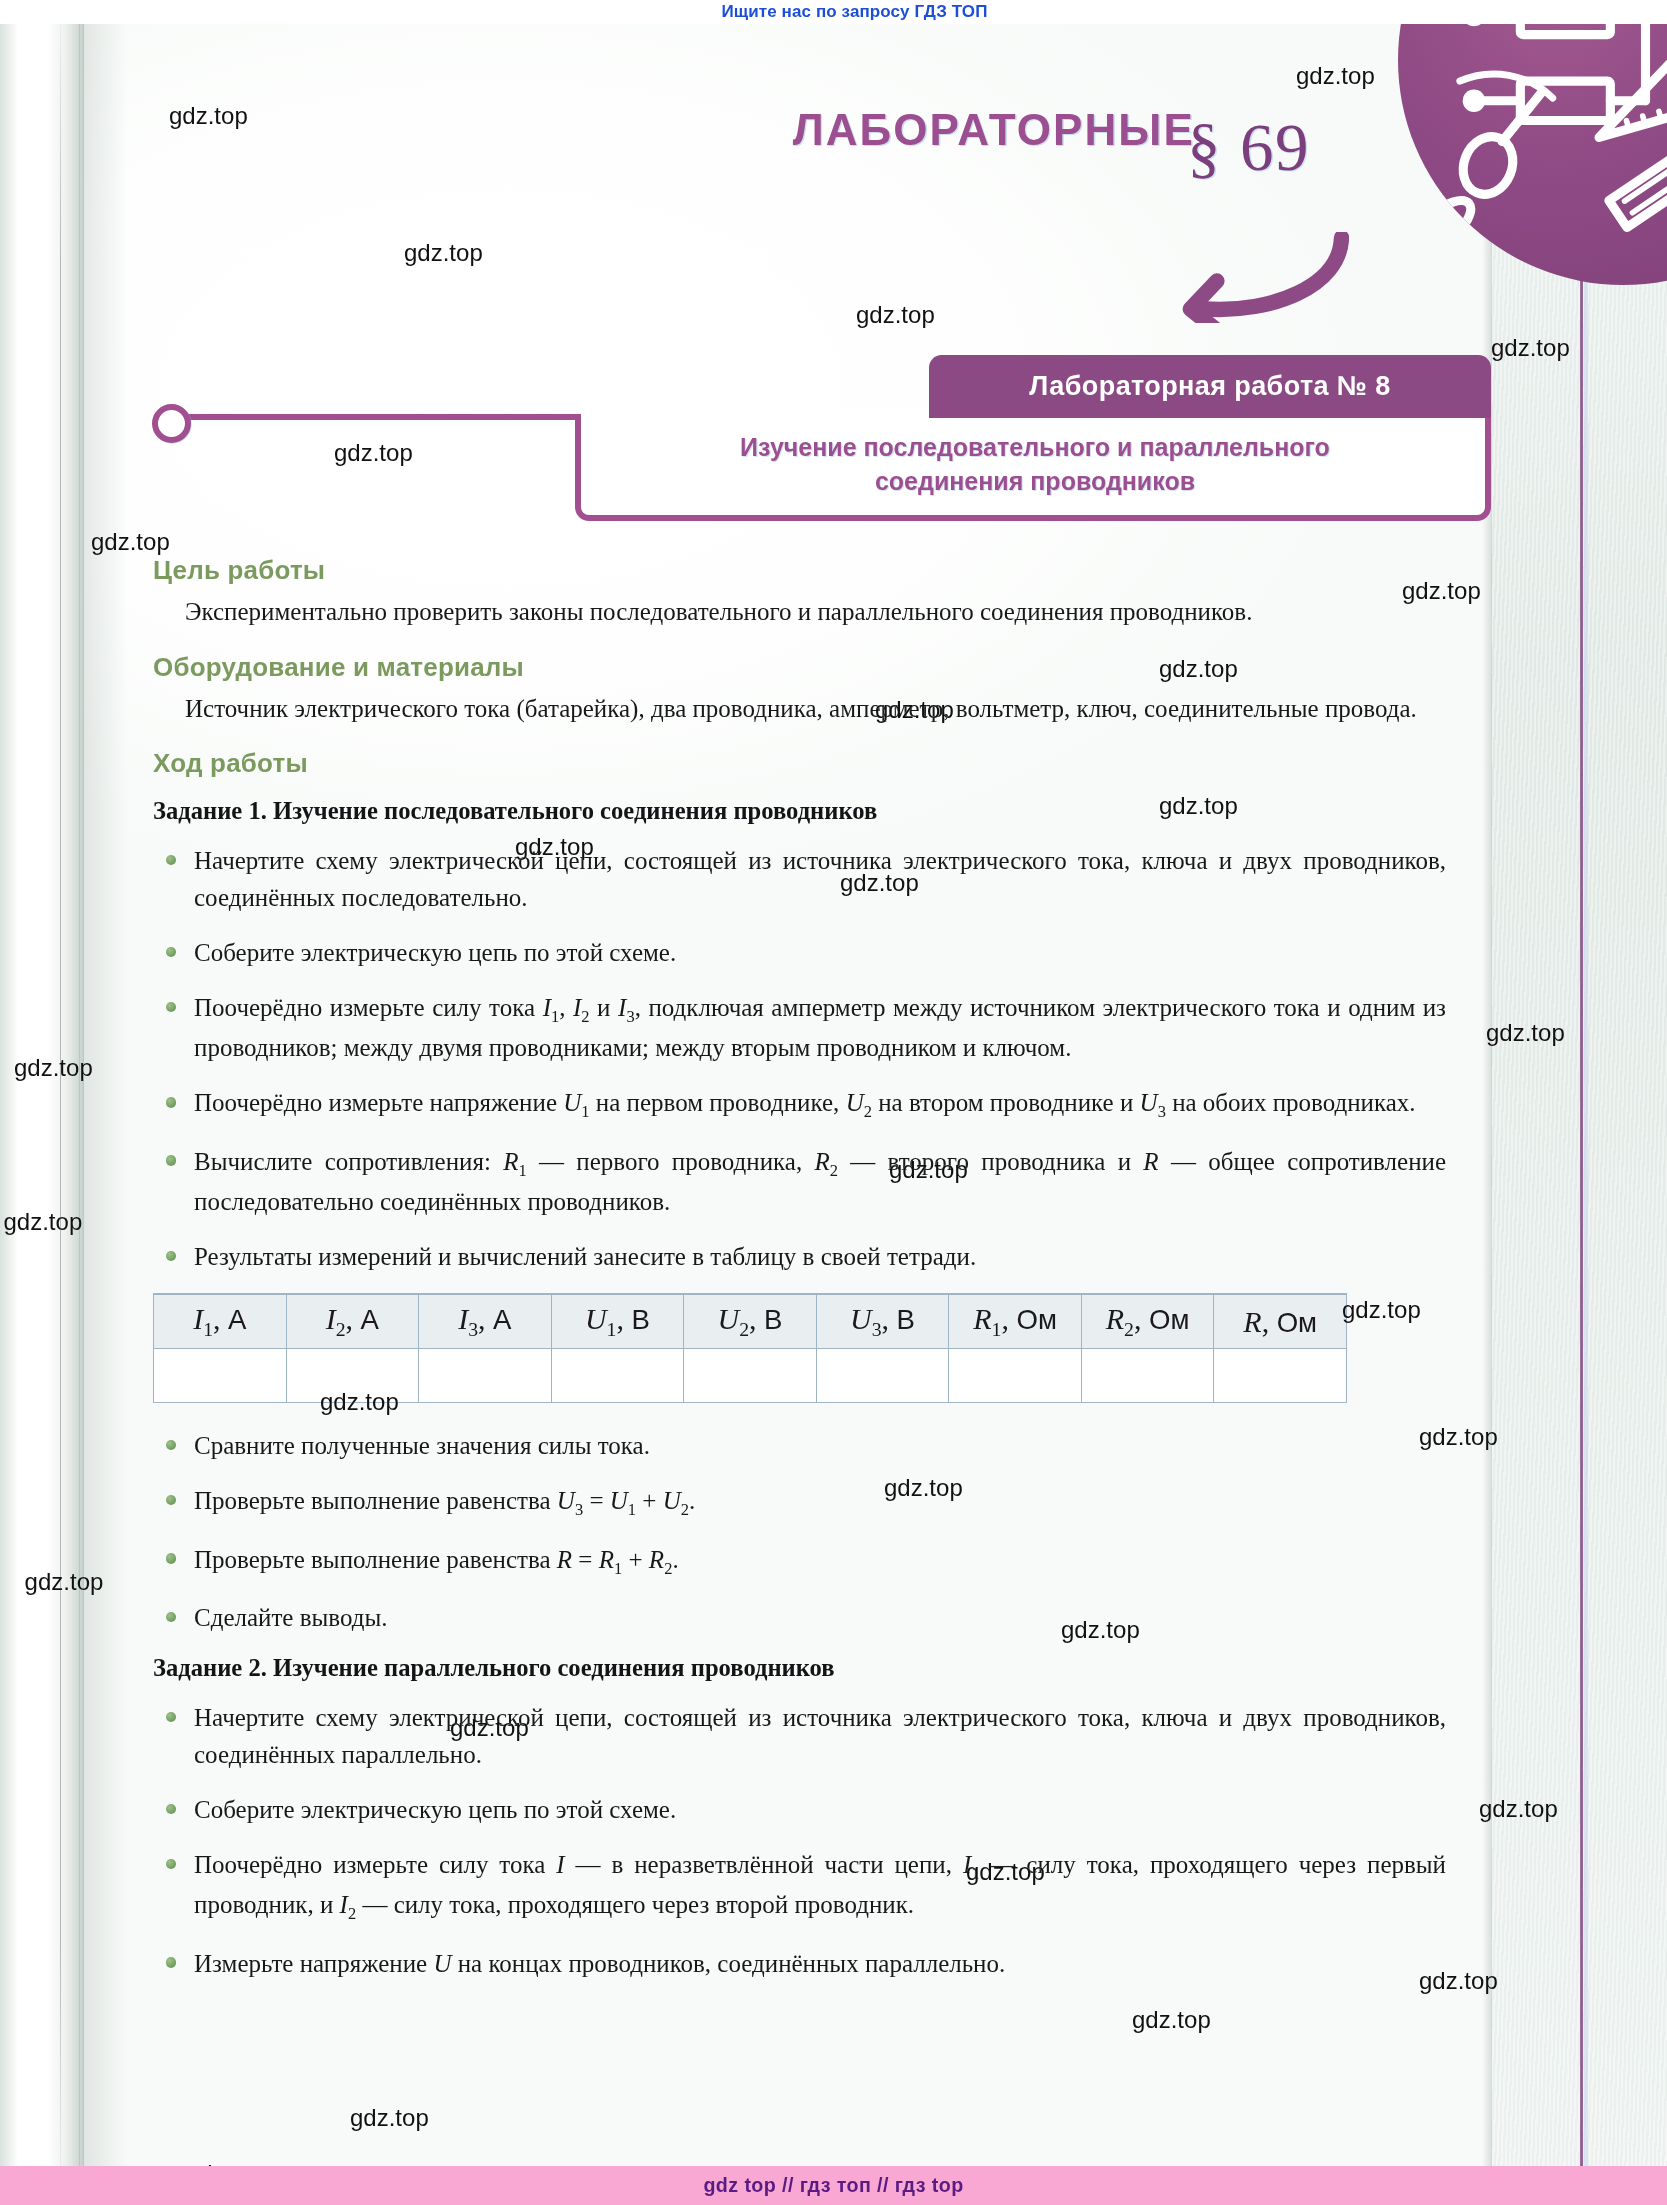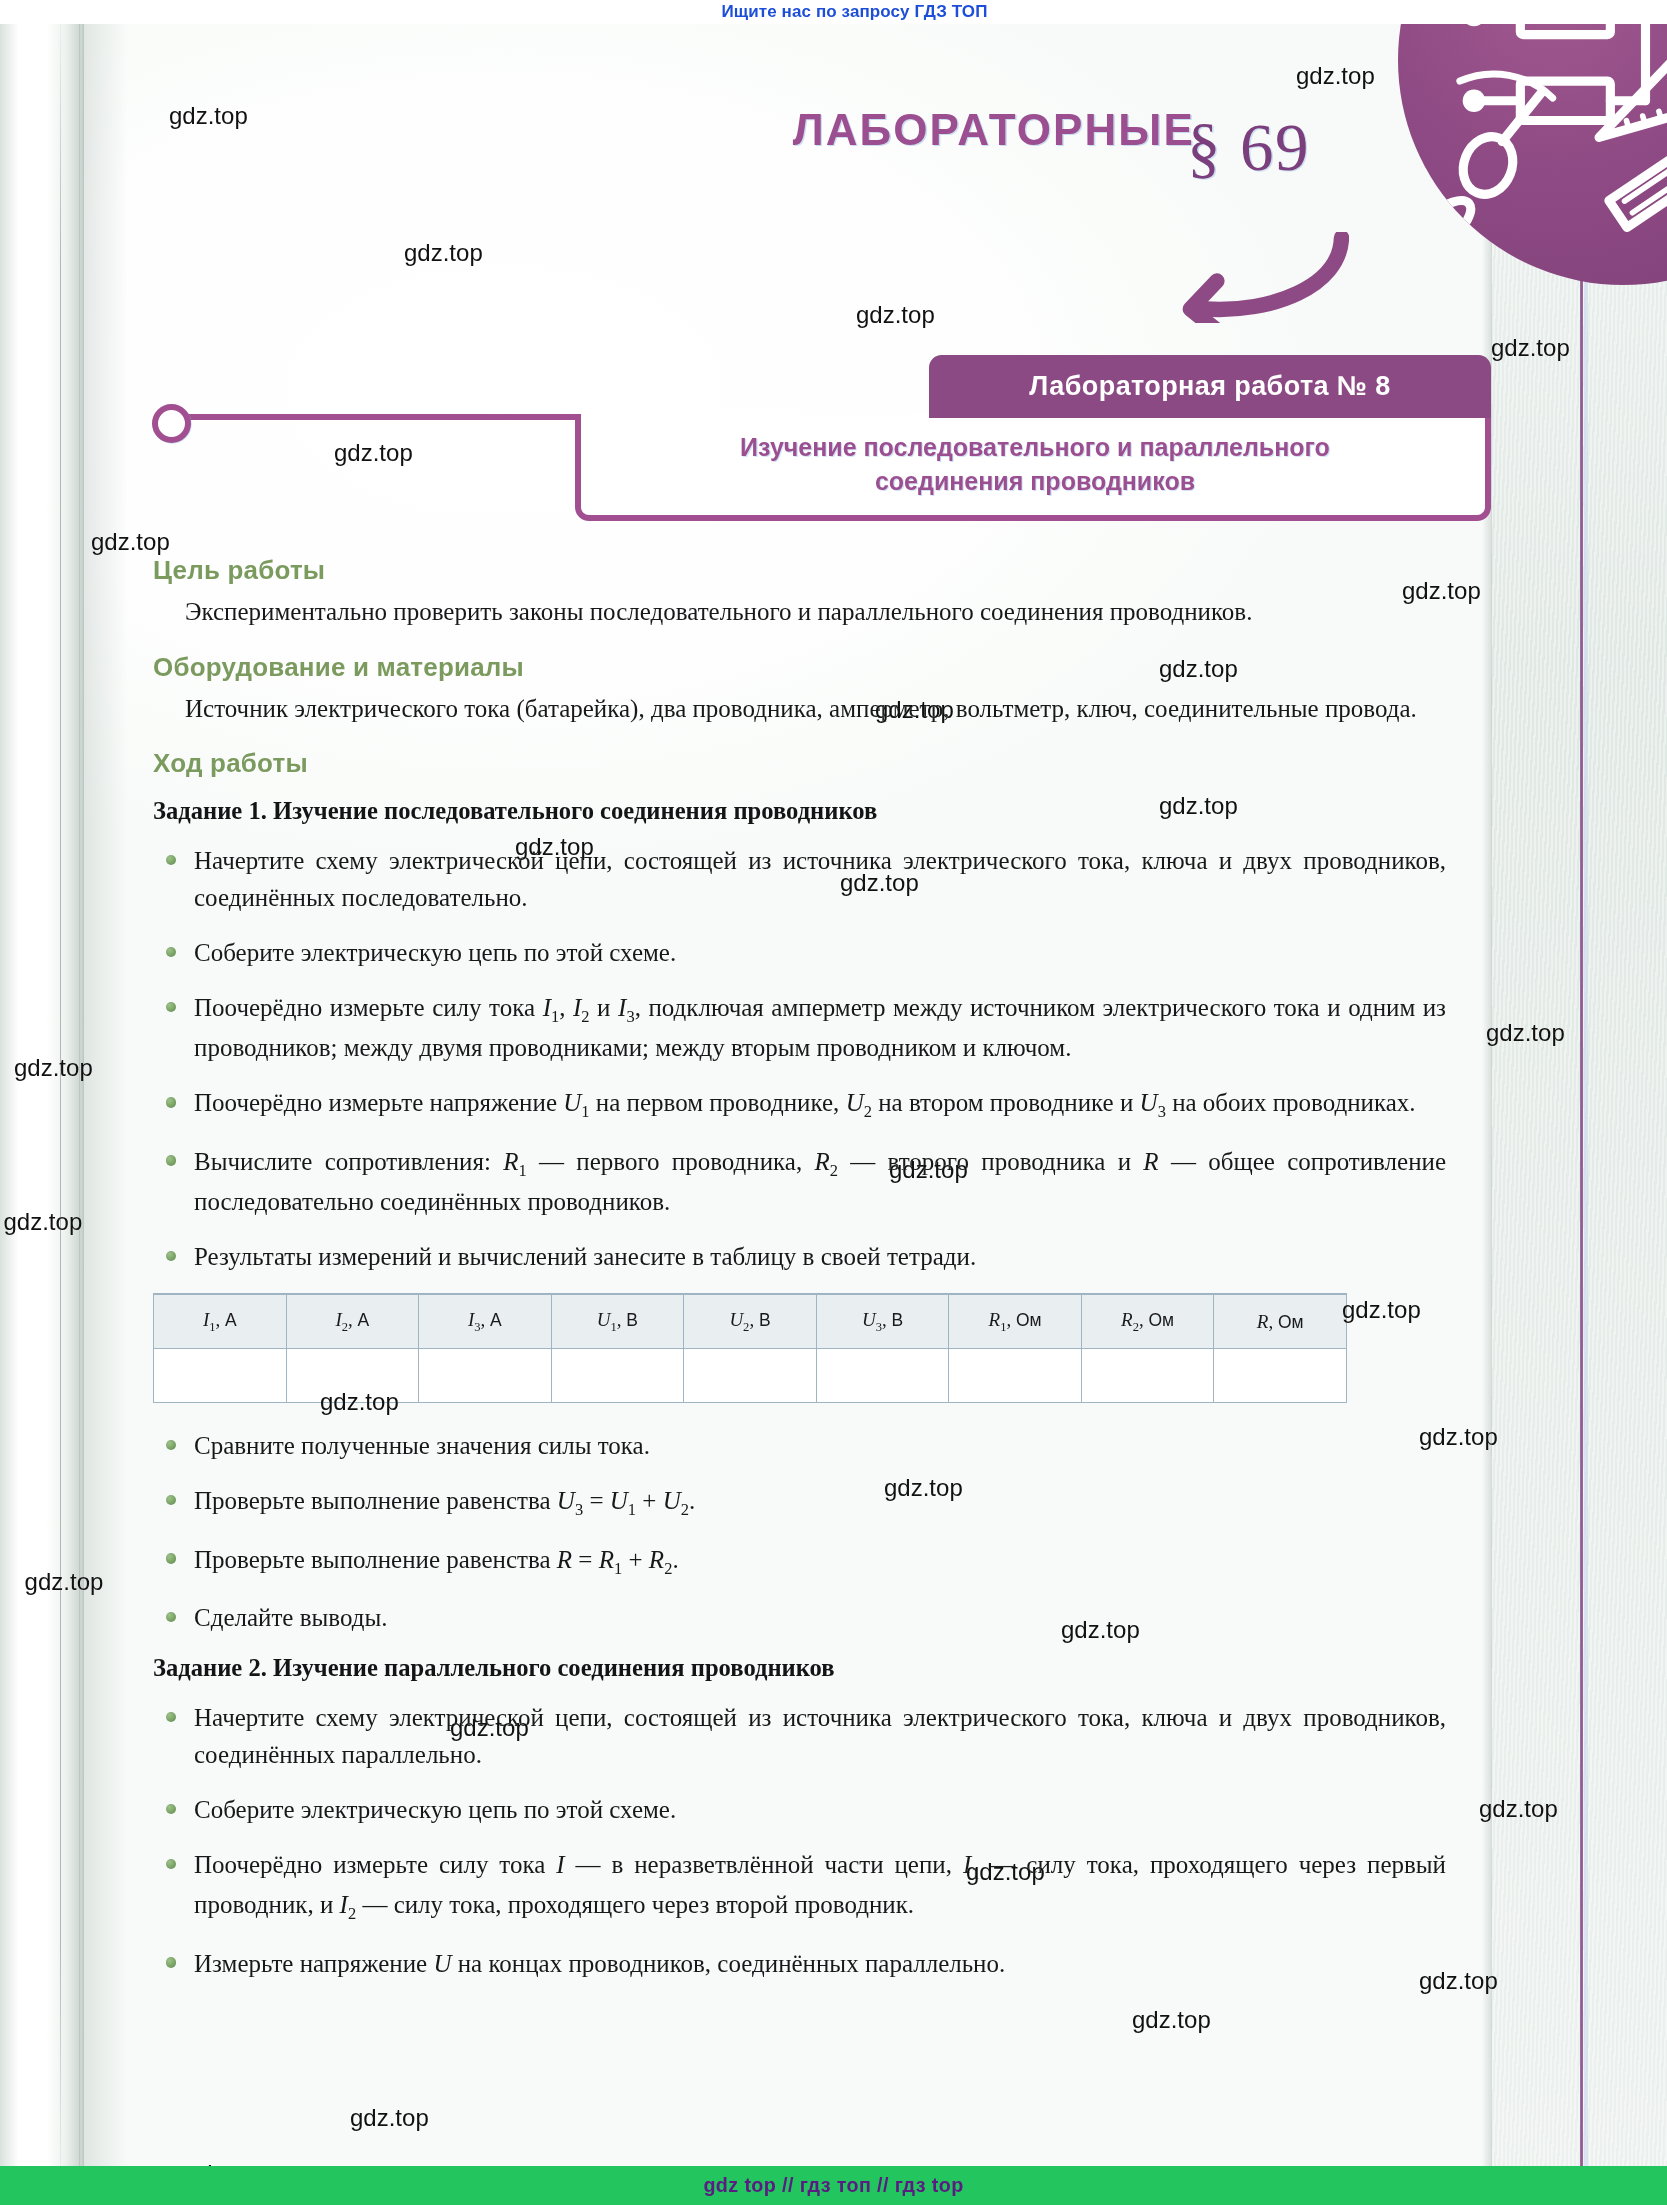--- a/index.html
+++ b/index.html
@@ -67,21 +67,21 @@
     position:absolute;left:0;top:0;width:1667px;height:24px;
     background:#ffffff;z-index:40;
     display:flex;align-items:center;justify-content:center;
   }
   .wm-top span{
     color:#1d4ed8;font-family:"Liberation Sans",sans-serif;
     font-size:17px;font-weight:700;letter-spacing:0.1px;margin-left:42px;
   }
   .wm-bottom{
     position:absolute;left:0;bottom:0;width:1667px;height:39px;
-    background:#22c55e;z-index:40;
+    background:#f9a8d4;z-index:40;
     display:flex;align-items:center;justify-content:center;
   }
   .wm-bottom span{
     color:#5a1b82;font-family:"Liberation Sans",sans-serif;
     font-size:19.7px;font-weight:600;letter-spacing:0.4px;
   }
 
   
   .wm{
     position:absolute;z-index:30;color:#111;
@@ -192,21 +192,21 @@
   sub{font-size:.66em;}
 
   
   table.res{
     border-collapse:collapse;margin:9.8px 0 24px 0;
     width:1194px;table-layout:fixed;
   }
   table.res th,table.res td{
     border:1.4px solid #9fb5c4;
     text-align:center;vertical-align:middle;
-    font-family:"Liberation Serif",serif;font-size:19px;color:#1a1a1c;
+    font-family:"Liberation Serif",serif;font-size:30px;color:#1a1a1c;
   }
   table.res th{
     background:#e9eef0;height:51px;font-weight:400;
     border-top:2.1px solid #9fb5c4;
   }
   table.res td{height:51px;background:#ffffff;}
   .unit{font-family:"Liberation Sans",sans-serif;font-size:.92em;}
 </style>
 </head>
 <body>

